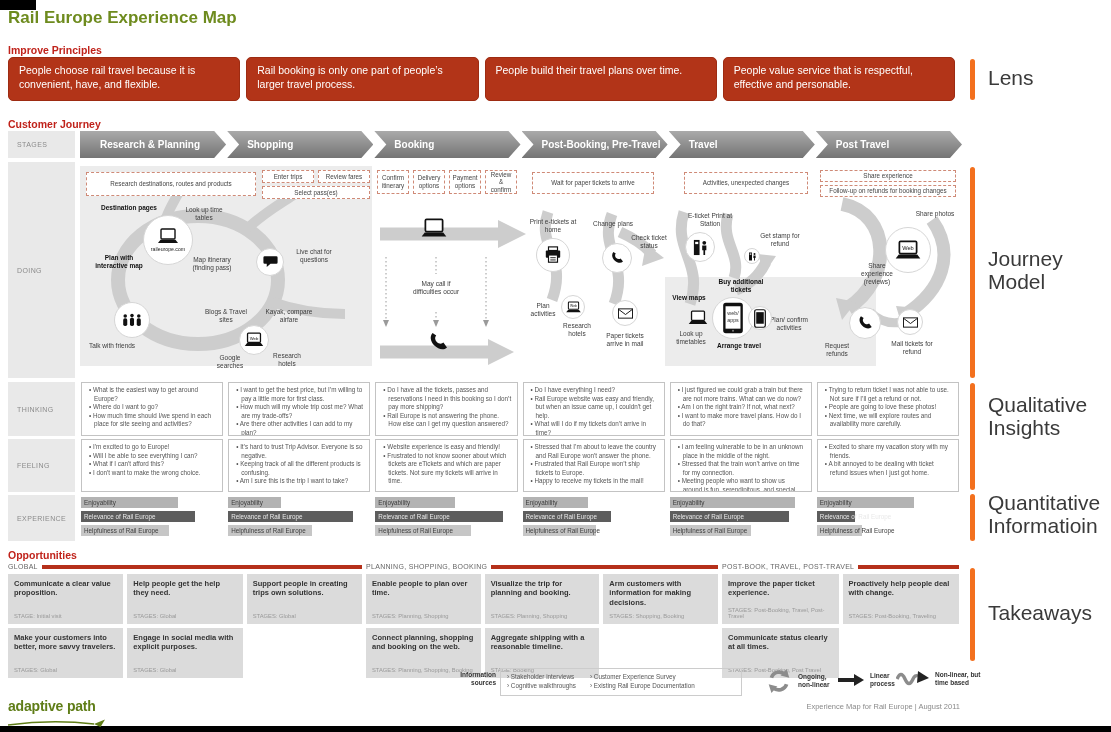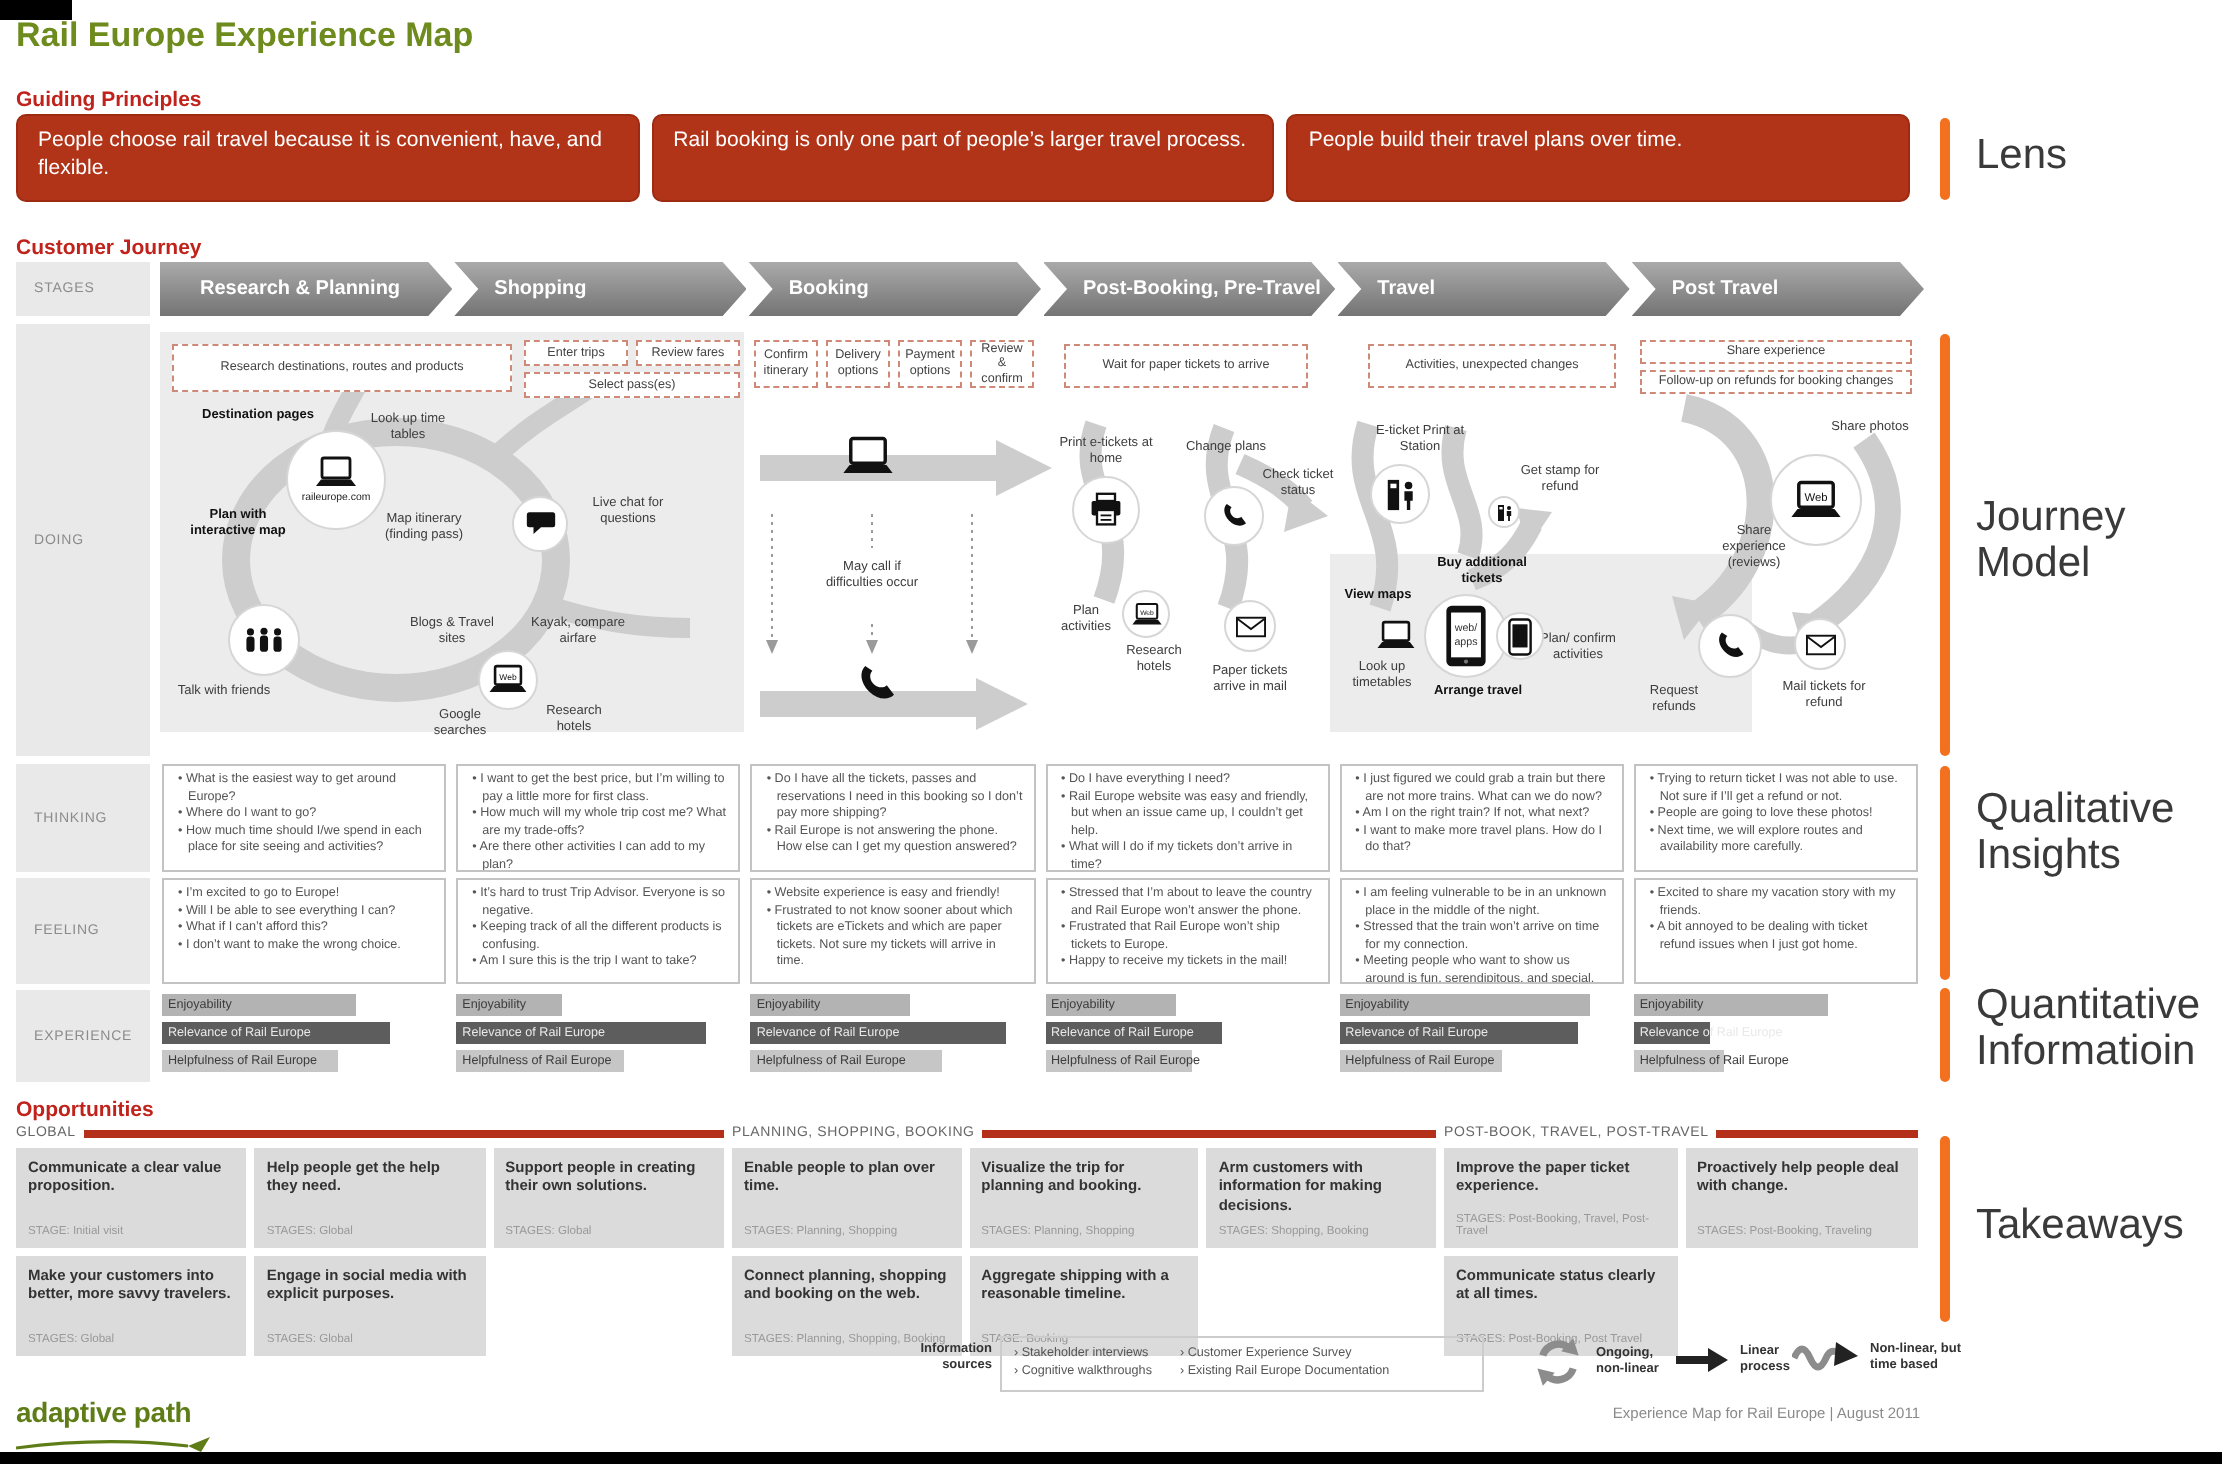--- a/index.html
+++ b/index.html
@@ -70,26 +70,27 @@
   #logo-text{font-size:14px;font-weight:bold;color:#5f7d17;letter-spacing:-.2px;}
   .chip{background:#000;}
 </style>
 </head>
 <body>
 
 <div class="abs chip" style="left:0;top:0;width:36px;height:10px;"></div>
 <div class="abs chip" style="left:0;top:726px;width:1111px;height:6px;"></div>
 
 <div class="abs" id="title">Rail Europe Experience Map</div>
-<div class="abs sechead" style="left:8px;top:44px;">Guiding Principles</div>
+<div class="abs sechead" style="left:8px;top:44px;">Improve Principles</div>
 <div class="abs" id="principles">
 
 <div class="principle">People choose rail travel because it is convenient, have, and flexible.</div>
     <div class="principle">Rail booking is only one part of people’s larger travel process.</div>
     <div class="principle">People build their travel plans over time.</div>
+    <div class="principle">People value service that is respectful, effective and personable.</div>
   </div>
 <div class="abs sidebar-bar" style="top:59px;height:41px;"></div>
 <div class="abs side-label" style="top:67px;">Lens</div>
 
 <div class="abs sechead" style="left:8px;top:118px;">Customer Journey</div>
 
 <div id="journey">
 
   <div class="rl" style="top:0;height:27px;">STAGES</div>
   <div class="rl" style="top:31px;height:216px;">DOING</div>
@@ -490,21 +491,21 @@
 
   <div class="card">
         <div class="ctitle">Communicate a clear value proposition.</div>
         <div class="cstages">STAGE: Initial visit</div>
       </div>
       <div class="card">
         <div class="ctitle">Help people get the help they need.</div>
         <div class="cstages">STAGES: Global</div>
       </div>
       <div class="card">
-        <div class="ctitle">Support people in creating their own solutions.</div>
+        <div class="ctitle">Support people in creating trips own solutions.</div>
         <div class="cstages">STAGES: Global</div>
       </div>
       <div class="card">
         <div class="ctitle">Make your customers into better, more savvy travelers.</div>
         <div class="cstages">STAGES: Global</div>
       </div>
       <div class="card">
         <div class="ctitle">Engage in social media with explicit purposes.</div>
         <div class="cstages">STAGES: Global</div>
       </div>

